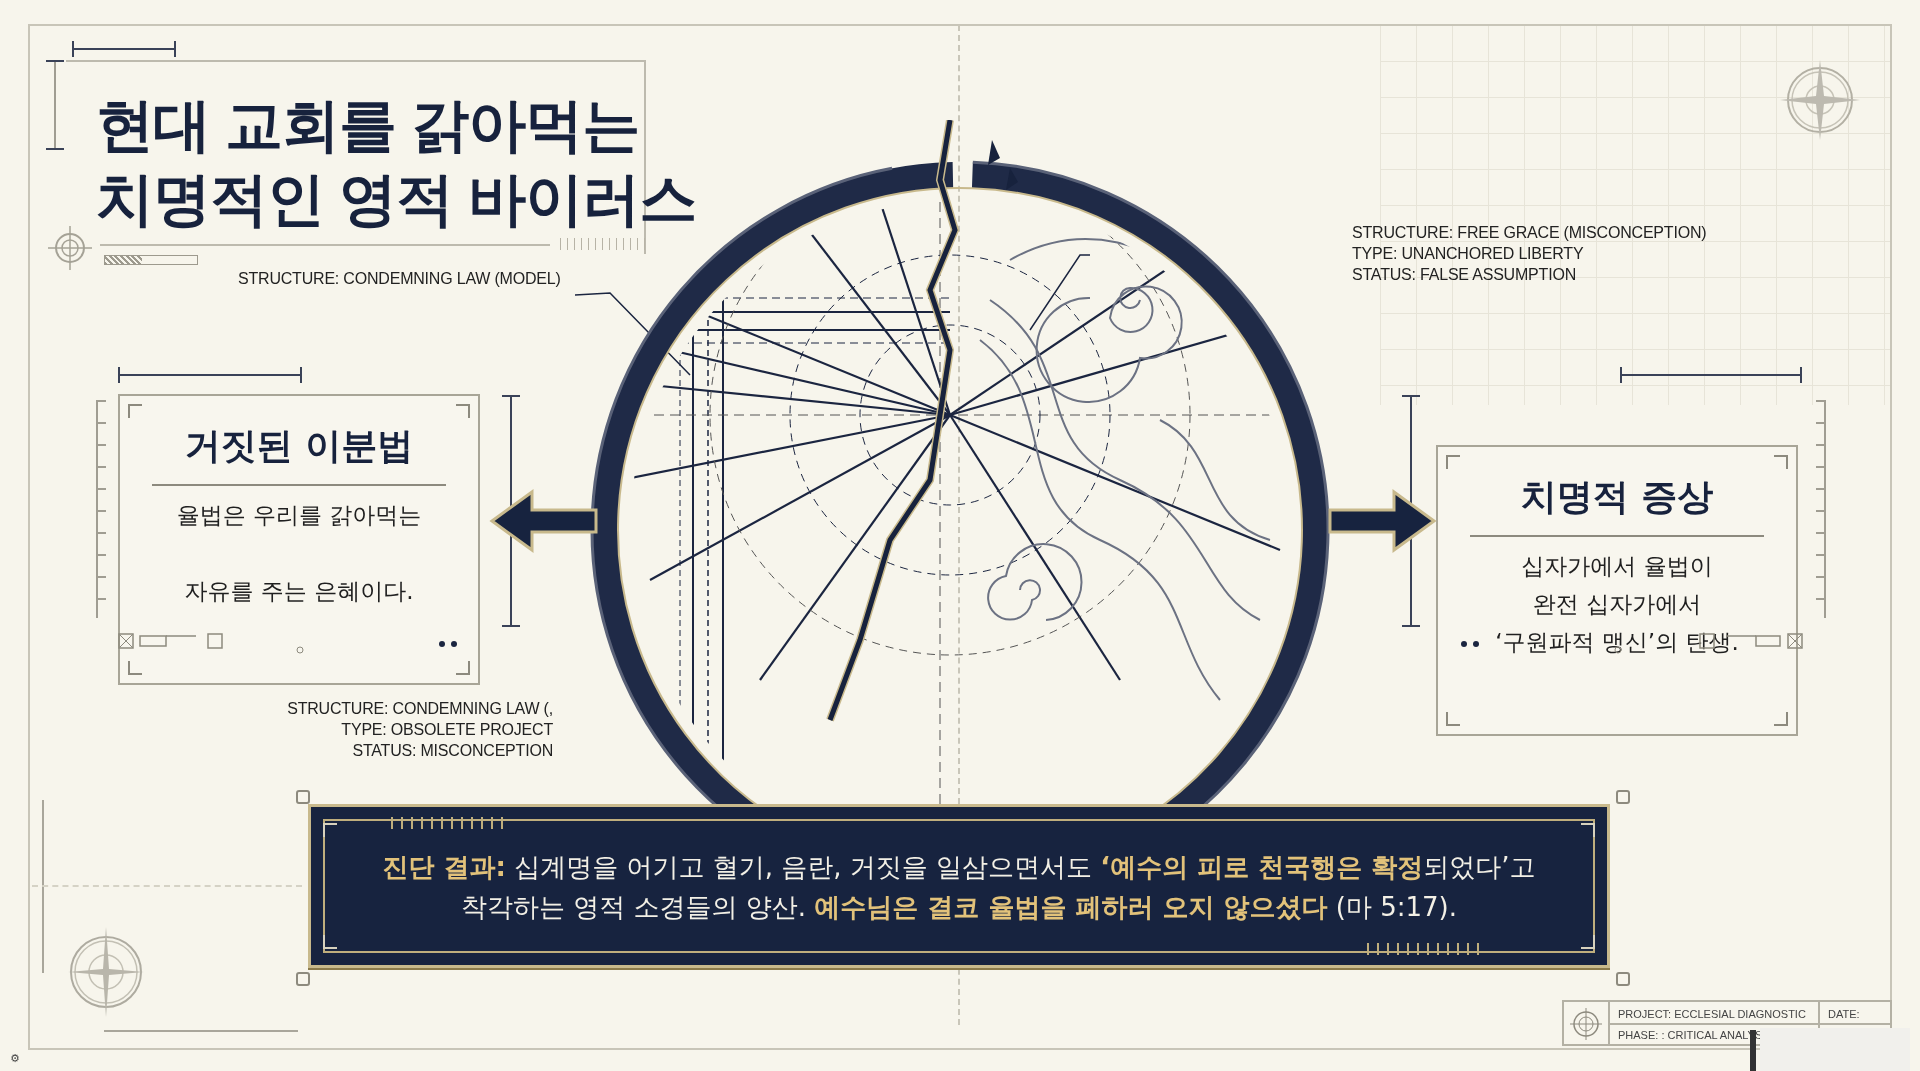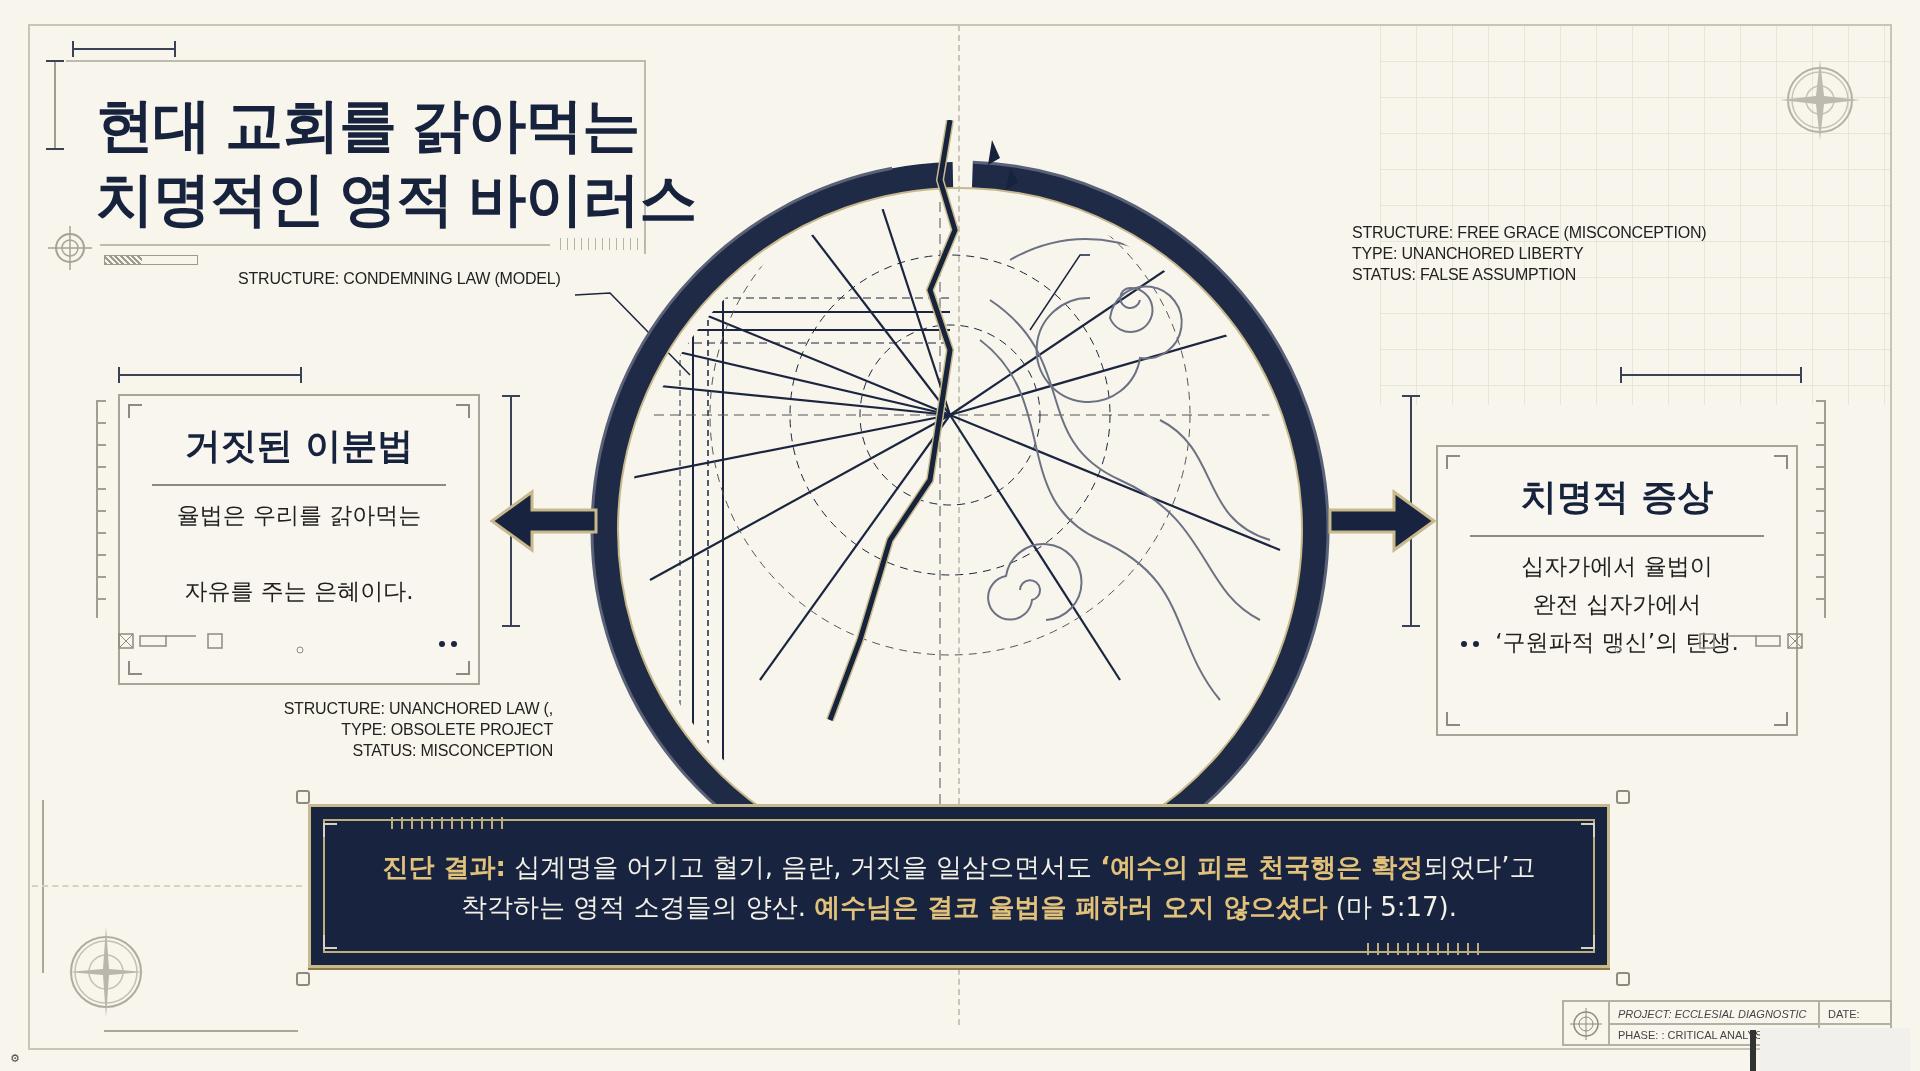--- a/index.html
+++ b/index.html
@@ -92,21 +92,21 @@
   .gold { color:#e2c27a; font-weight:700; }
   .ticks {
     position:absolute; height:12px;
     background: repeating-linear-gradient(90deg,#bfae7d 0 2px, transparent 2px 10px);
   }
   .title-block {
     position:absolute; left:1562px; top:1000px; width:330px; height:46px;
     border:2px solid #b4b1a4; font-family:"Liberation Sans",sans-serif; font-size:11px; color:#444;
   }
   .title-block .icon-cell { position:absolute; left:0; top:0; width:46px; height:100%; border-right:2px solid #b4b1a4; }
-  .title-block .r1 { position:absolute; left:54px; top:6px;font-style:italic; }
+  .title-block .r1 { position:absolute; left:54px; top:6px; }
   .title-block .r2 { position:absolute; left:54px; top:27px; }
   .title-block .date { position:absolute; left:254px; top:0; height:100%; border-left:2px solid #b4b1a4; padding:6px 0 0 8px; }
   .title-block .hline { position:absolute; left:46px; right:0; top:21px; height:2px; background:#b4b1a4; }
   .overlay-box { position:absolute; left:1760px; top:1028px; width:150px; height:43px; background:#f1f0ec; }
   .overlay-bar { position:absolute; left:1750px; top:1030px; width:6px; height:41px; background:#333; }
   .small-glyph { position:absolute; left:10px; top:1052px; font-size:11px; color:#444; }
 </style>
 </head>
 <body>
 
@@ -206,21 +206,21 @@
     <line x1="366" y1="2" x2="352" y2="16" stroke="#8d8a7e"></line>
 </svg>
 
 <div class="annot" style="left:238px;top:268px;">STRUCTURE: CONDEMNING LAW (MODEL)</div>
 <div class="annot" style="left:1352px;top:222px;">
   <div>STRUCTURE: FREE GRACE (MISCONCEPTION)</div>
   <div>TYPE: UNANCHORED LIBERTY</div>
   <div>STATUS: FALSE ASSUMPTION</div>
 </div>
 <div class="annot right" style="left:250px;top:698px;width:303px;">
-  <div>STRUCTURE: UNANCHORED LAW (,</div>
+  <div>STRUCTURE: CONDEMNING LAW (,</div>
   <div>TYPE: OBSOLETE PROJECT</div>
   <div>STATUS: MISCONCEPTION</div>
 </div>
 
 <svg class="abs" style="left:560px;top:120px" width="800" height="700" viewBox="0 0 800 700">
   <defs>
     <clipPath id="innerClip">
         <circle cx="400" cy="410" r="330"></circle>
       </clipPath>
   </defs>

